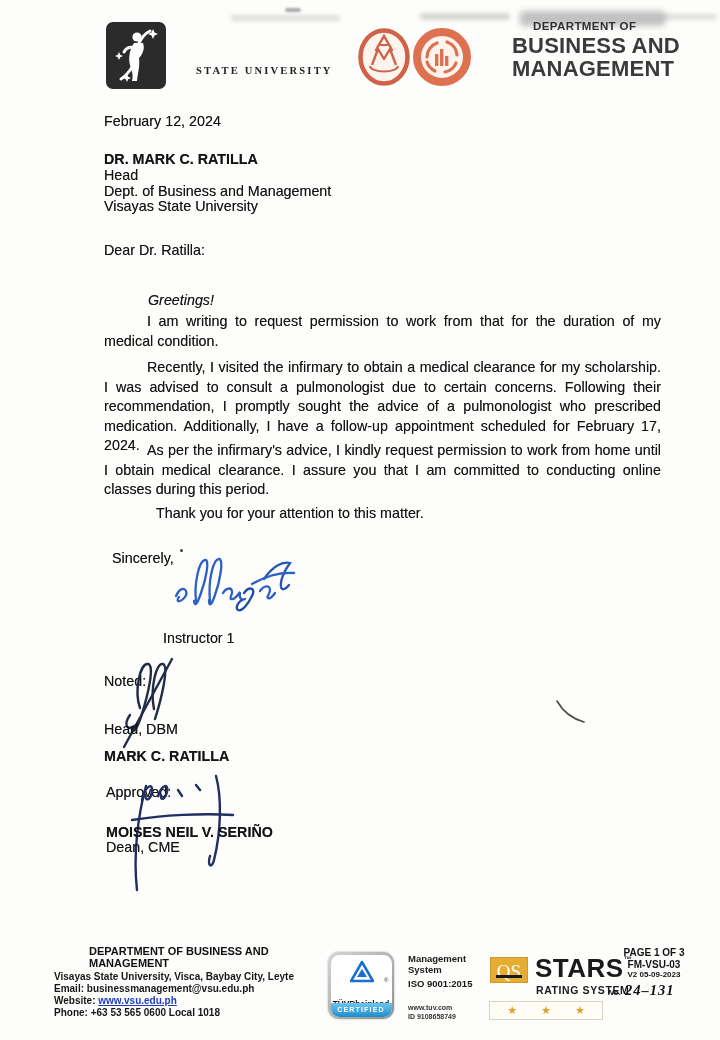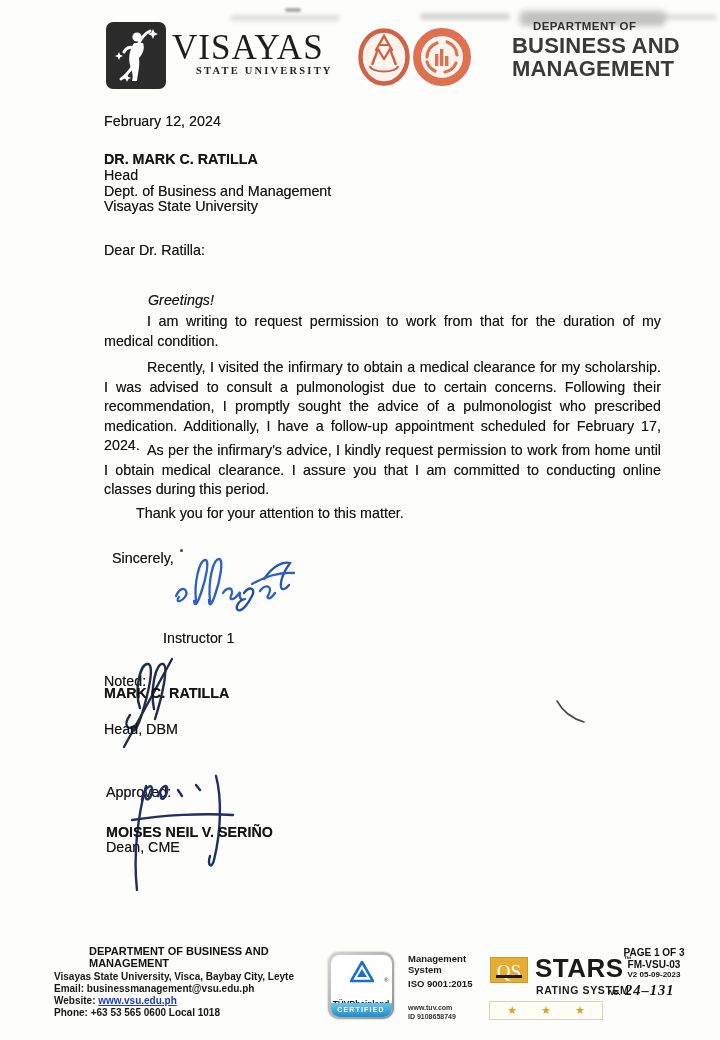--- a/index.html
+++ b/index.html
@@ -70,21 +70,20 @@
     <rect x="0" y="0" width="60" height="67" rx="7" fill="#2b2b2b"></rect>
     <circle cx="31" cy="15" r="4.6" fill="#fff"></circle>
     <path d="M28 21 C24 27 22 35 24 43 C25 48 28 52 26 59 L31 59 C32 50 34 44 33 36 C37 32 39 26 37 21 Z" fill="#fff"></path>
     <path d="M33 21 C36 15 40 11 44 9" stroke="#fff" stroke-width="3" fill="none" stroke-linecap="round"></path>
     <path d="M28 26 C24 24 20 26 18 30" stroke="#fff" stroke-width="3" fill="none" stroke-linecap="round"></path>
     <path d="M27 44 C23 50 20 54 15 57" stroke="#fff" stroke-width="3" fill="none" stroke-linecap="round"></path>
     <path d="M47 7 l1.5 3.5 L52 12 l-3.5 1.5 L47 17 l-1.5 -3.5 L42 12 l3.5 -1.5 Z" fill="#fff"></path>
     <path d="M13 30 l1.2 2.8 L17 34 l-2.8 1.2 L13 38 l-1.2 -2.8 L9 34 l2.8 -1.2 Z" fill="#fff"></path>
     <path d="M21 52 l1.2 2.8 L25 56 l-2.8 1.2 L21 60 l-1.2 -2.8 L17 56 l2.8 -1.2 Z" fill="#fff"></path>
   </svg>
-  <div class="abs uni-name" style="left:172px;top:28px;">VISAYAS</div>
   <div class="abs uni-sub" style="left:196px;top:65px;font-family:Liberation Serif, serif;">STATE UNIVERSITY</div>
 
   <svg class="abs" style="left:358px;top:28px;" width="52" height="58" viewBox="0 0 52 58">
     <ellipse cx="26" cy="29" rx="23.5" ry="26.5" fill="#fdf4ee" stroke="#cf6248" stroke-width="4.5"></ellipse>
     <path d="M18 22 L26 8 L34 22" stroke="#cf6248" stroke-width="2.4" fill="none" stroke-linecap="round"></path>
     <path d="M20 17 L32 17" stroke="#cf6248" stroke-width="2" fill="none"></path>
     <path d="M14 37 L20 21 L26 31 L32 21 L38 37" stroke="#cf6248" stroke-width="2.4" fill="none" stroke-linejoin="round"></path>
     <path d="M12 38 a14 5.5 0 1 0 28 0" stroke="#cf6248" stroke-width="2" fill="none"></path>
   </svg>
   <svg class="abs" style="left:413px;top:27px;" width="58" height="60" viewBox="0 0 58 60">
@@ -110,21 +109,21 @@
     <div class="addr-line">Dept. of Business and Management</div>
     <div class="addr-line">Visayas State University</div>
   </div>
 
   <div class="abs body-text" style="left:104px;top:241px;">Dear Dr. Ratilla:</div>
   <div class="abs body-text italic" style="left:148px;top:291px;">Greetings!</div>
 
   <div class="abs body-text para" style="left:104px;top:312px;">I am writing to request permission to work from that for the duration of my medical condition.</div>
   <div class="abs body-text para" style="left:104px;top:358px;">Recently, I visited the infirmary to obtain a medical clearance for my scholarship. I was advised to consult a pulmonologist due to certain concerns. Following their recommendation, I promptly sought the advice of a pulmonologist who prescribed medication. Additionally, I have a follow-up appointment scheduled for February 17, 2024.</div>
   <div class="abs body-text para" style="left:104px;top:441px;">As per the infirmary's advice, I kindly request permission to work from home until I obtain medical clearance. I assure you that I am committed to conducting online classes during this period.</div>
-  <div class="abs body-text" style="left:136px;top:504px;">Thank you for your attention to this matter.</div>
+  <div class="abs body-text" style="left:156px;top:504px;">Thank you for your attention to this matter.</div>
 
   <div class="abs body-text" style="left:112px;top:549px;">Sincerely,</div>
   <div class="abs" style="left:180px;top:549px;width:3px;height:3px;background:#444;border-radius:50%;"></div>
 
   <svg class="abs" style="left:168px;top:551px;" width="132" height="66" viewBox="0 0 132 66">
     <g fill="none" stroke="#2d5fc5" stroke-width="2.3" stroke-linecap="round">
       <path d="M8 45 c3 -7 8 -9 10 -5 c2 4 -3 9 -6 10 c-3 1 -3 -2 -1 -4"></path>
       <path d="M28 50 C26 32 31 10 37 9 C42 8 38 28 33 42 C30 51 27 57 26 50"></path>
       <path d="M42 50 C40 30 45 8 51 8 C56 8 52 30 47 44 C44 53 41 57 41 49"></path>
       <path d="M55 42 c3 -5 8 -6 9 -2 c1 3 -3 7 -1 8 c3 1 7 -4 9 -7 c-1 6 1 9 5 7"></path>
@@ -138,21 +137,21 @@
 
   <div class="abs body-text" style="left:104px;top:672px;">Noted:</div>
   <svg class="abs" style="left:110px;top:653px;" width="95" height="100" viewBox="0 0 95 100">
     <g fill="none" stroke="#222b47" stroke-width="2.4" stroke-linecap="round">
       <path d="M30 55 C24 38 30 10 38 11 C45 12 38 42 31 64 C27 76 23 82 22 74"></path>
       <path d="M44 56 C40 36 46 9 53 11 C59 13 52 44 45 66"></path>
       <path d="M62 6 C48 32 28 68 14 94"></path>
       <path d="M20 62 C13 72 17 79 26 72"></path>
     </g>
   </svg>
-  <div class="abs body-text bold" style="left:104px;top:684px;">MARK C. RATILLA</div>
+  <div class="abs body-text bold" style="left:104px;top:747px;">MARK C. RATILLA</div>
   <div class="abs body-text" style="left:104px;top:720px;">Head, DBM</div>
 
   <div class="abs body-text" style="left:106px;top:783px;">Approved:</div>
   <svg class="abs" style="left:118px;top:770px;" width="135" height="125" viewBox="0 0 135 125">
     <g fill="none" stroke="#1f2e63" stroke-width="2.4" stroke-linecap="round">
       <path d="M24 30 C27 16 35 12 34 21 C33 29 28 33 27 25"></path>
       <path d="M40 26 C44 14 51 13 49 22 C47 30 42 31 43 25"></path>
       <path d="M60 20 l4 6"></path>
       <path d="M78 15 l4 5"></path>
       <path d="M14 50 C45 45 85 43 115 45"></path>

